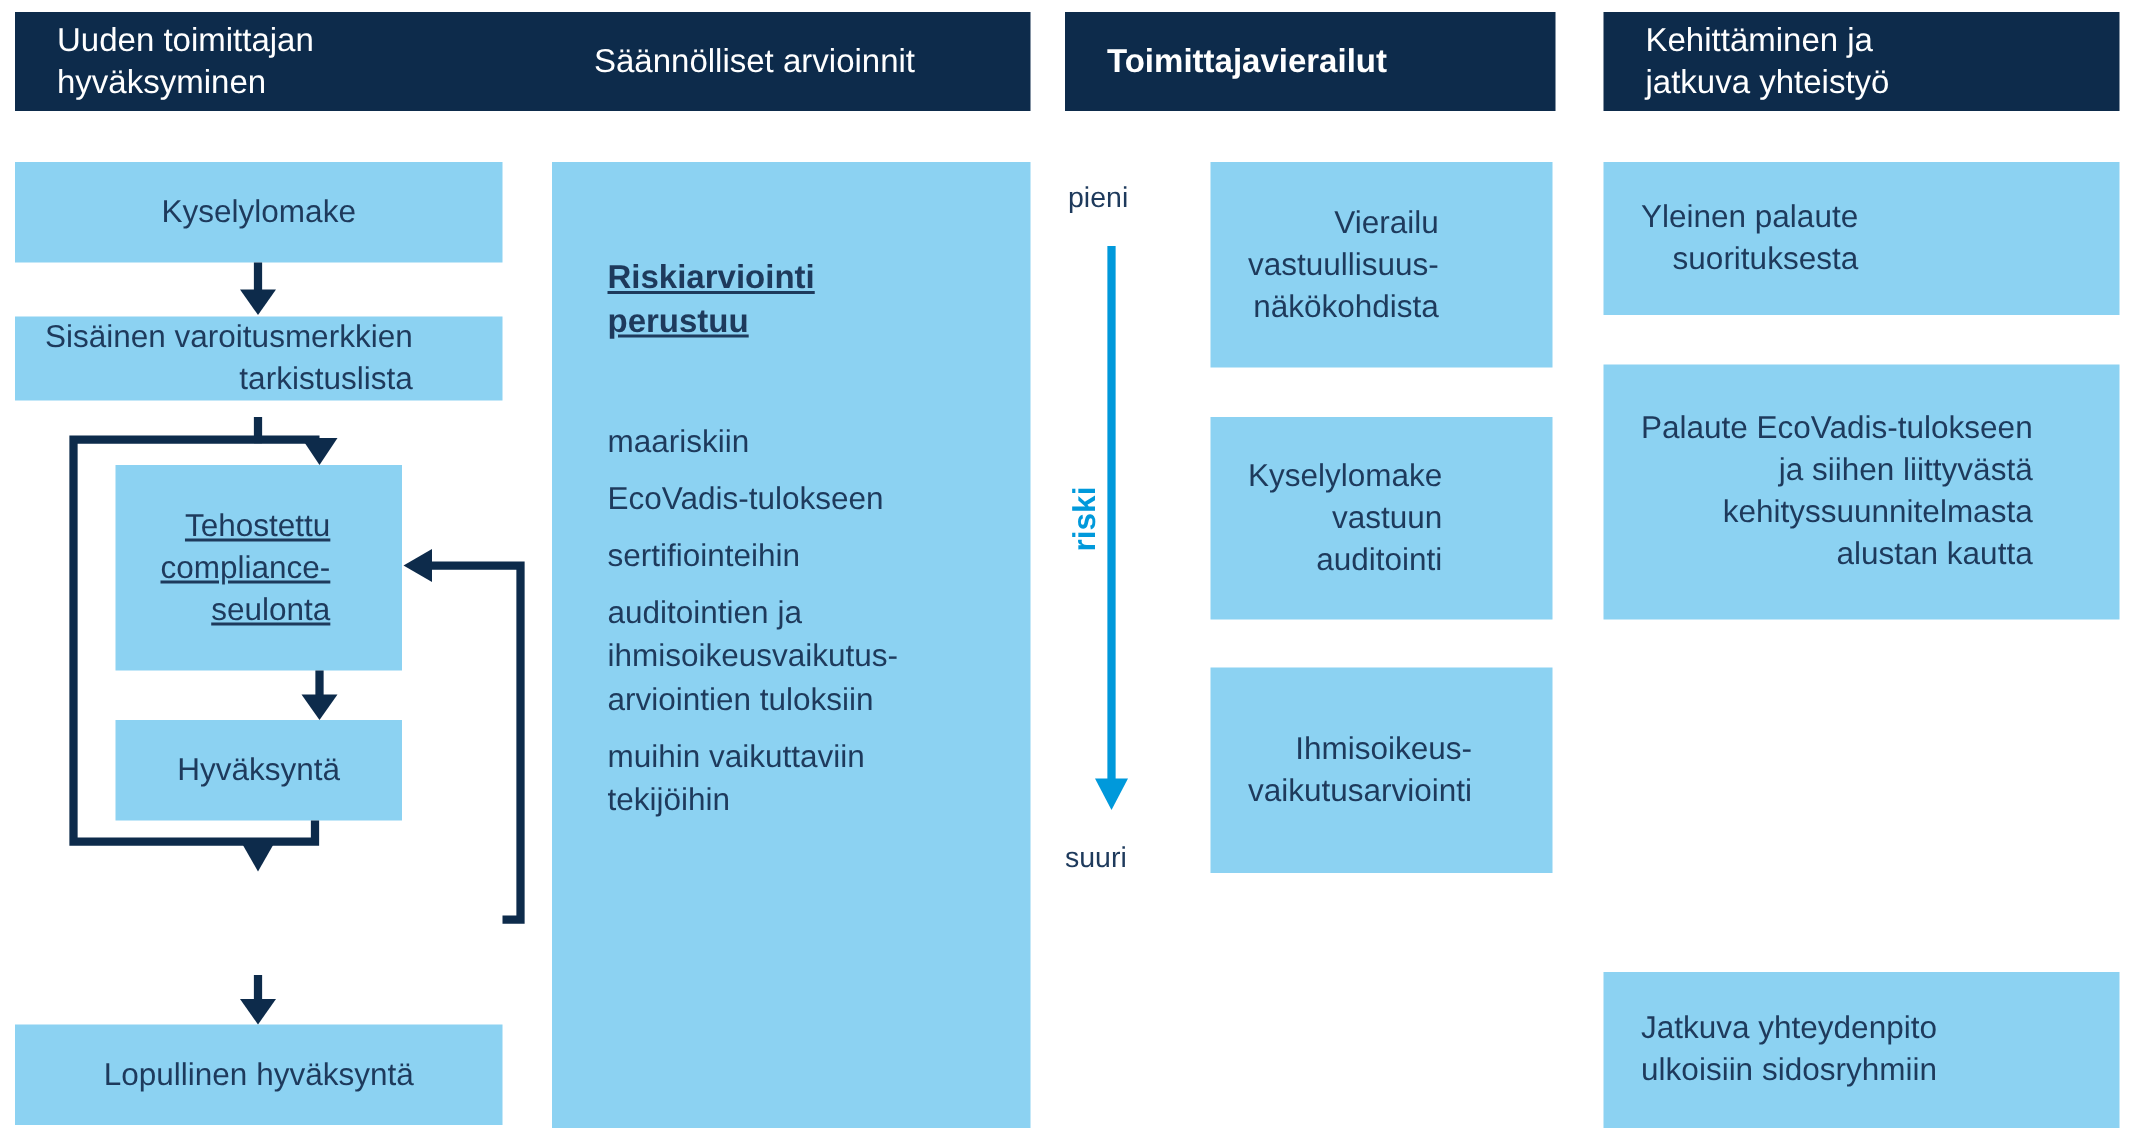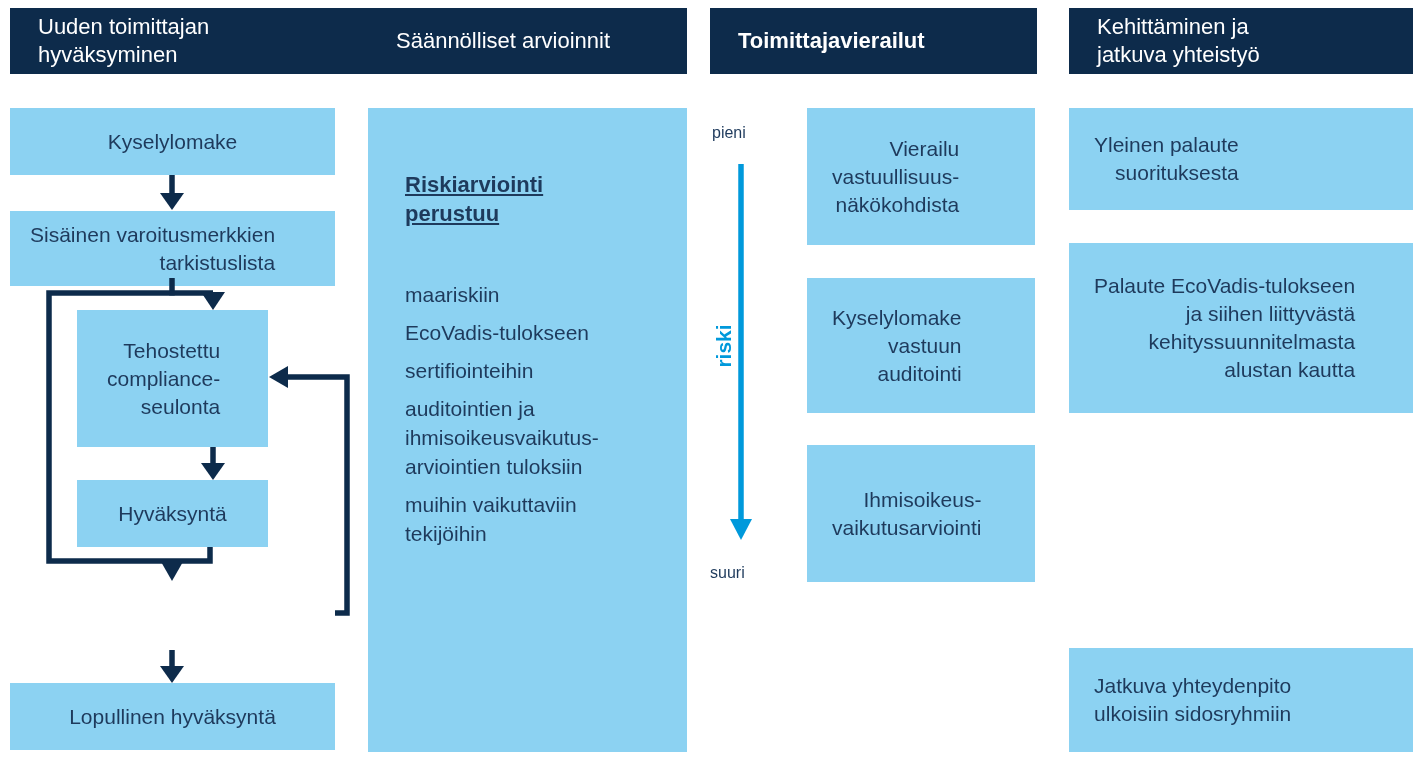--- a/index.html
+++ b/index.html
@@ -24,36 +24,36 @@
   .box{
     position:absolute;background:var(--light_blue);color:var(--text_navy);
     font-size:21px;line-height:28px;display:flex;align-items:center;
     box-sizing:border-box;
     text-align:right;
   }
   .box .txt{white-space:pre-line;}
   .box.center{justify-content:center;text-align:center;padding:0 8px;}
   .box.left{padding-left:25px;padding-right:12px;}
   .box.pad20{padding-left:20px;}
-  .box.pad30{padding-left:30px;}
+  .box.pad30{padding-left:30px;text-decoration:underline;}
   .panel{
     position:absolute;left:368px;top:108px;width:319px;height:644px;
     background:var(--light_blue);box-sizing:border-box;
     padding:62px 20px 0 37px;color:var(--text_navy);
   }
   .panel-title{
     font-size:22px;line-height:29px;font-weight:bold;white-space:pre-line;
     margin:0 0 52px 0;
     text-decoration:underline;
   }
   .panel-item{
     font-size:21px;line-height:29px;white-space:pre-line;margin:0 0 9px 0;
   }
   .risk-label{
-    position:absolute;font-size:16px;line-height:25px;color:var(--text_navy);
+    position:absolute;font-size:19px;line-height:25px;color:var(--text_navy);
   }
   .risk-axis{
     position:absolute;left:689px;top:332px;width:70px;height:28px;
     display:flex;align-items:center;justify-content:center;
     color:var(--accent_blue);font-weight:bold;font-size:21px;
     transform:rotate(-90deg);
   }
   svg.connectors{position:absolute;left:0;top:0;pointer-events:none;}
   .ln{stroke:var(--navy);stroke-width:5.5;fill:none;stroke-linejoin:miter;}
   .hd{fill:var(--navy);stroke:none;}
@@ -76,21 +76,21 @@
     <span class="txt">Toimittajavierailut</span>
   </div>
   <div class="hdr" style="left:1069px;width:344px;">
     <span class="txt">Kehittäminen ja
 jatkuva yhteistyö</span>
   </div>
 
   <div class="box center" style="left:10px;top:108px;width:325px;height:67px;">
     <span class="txt">Kyselylomake</span>
   </div>
-  <div class="box left pad20" style="left:10px;top:211px;width:325px;height:75px;">
+  <div class="box left pad20" style="left:10px;top:211px;width:325px;height:56px;">
     <span class="txt">Sisäinen varoitusmerkkien
 tarkistuslista</span>
   </div>
   <div class="box left pad30" style="left:77px;top:310px;width:191px;height:137px;">
     <span class="txt">Tehostettu
 compliance-
 seulonta</span>
   </div>
   <div class="box center" style="left:77px;top:480px;width:191px;height:67px;">
     <span class="txt">Hyväksyntä</span>

